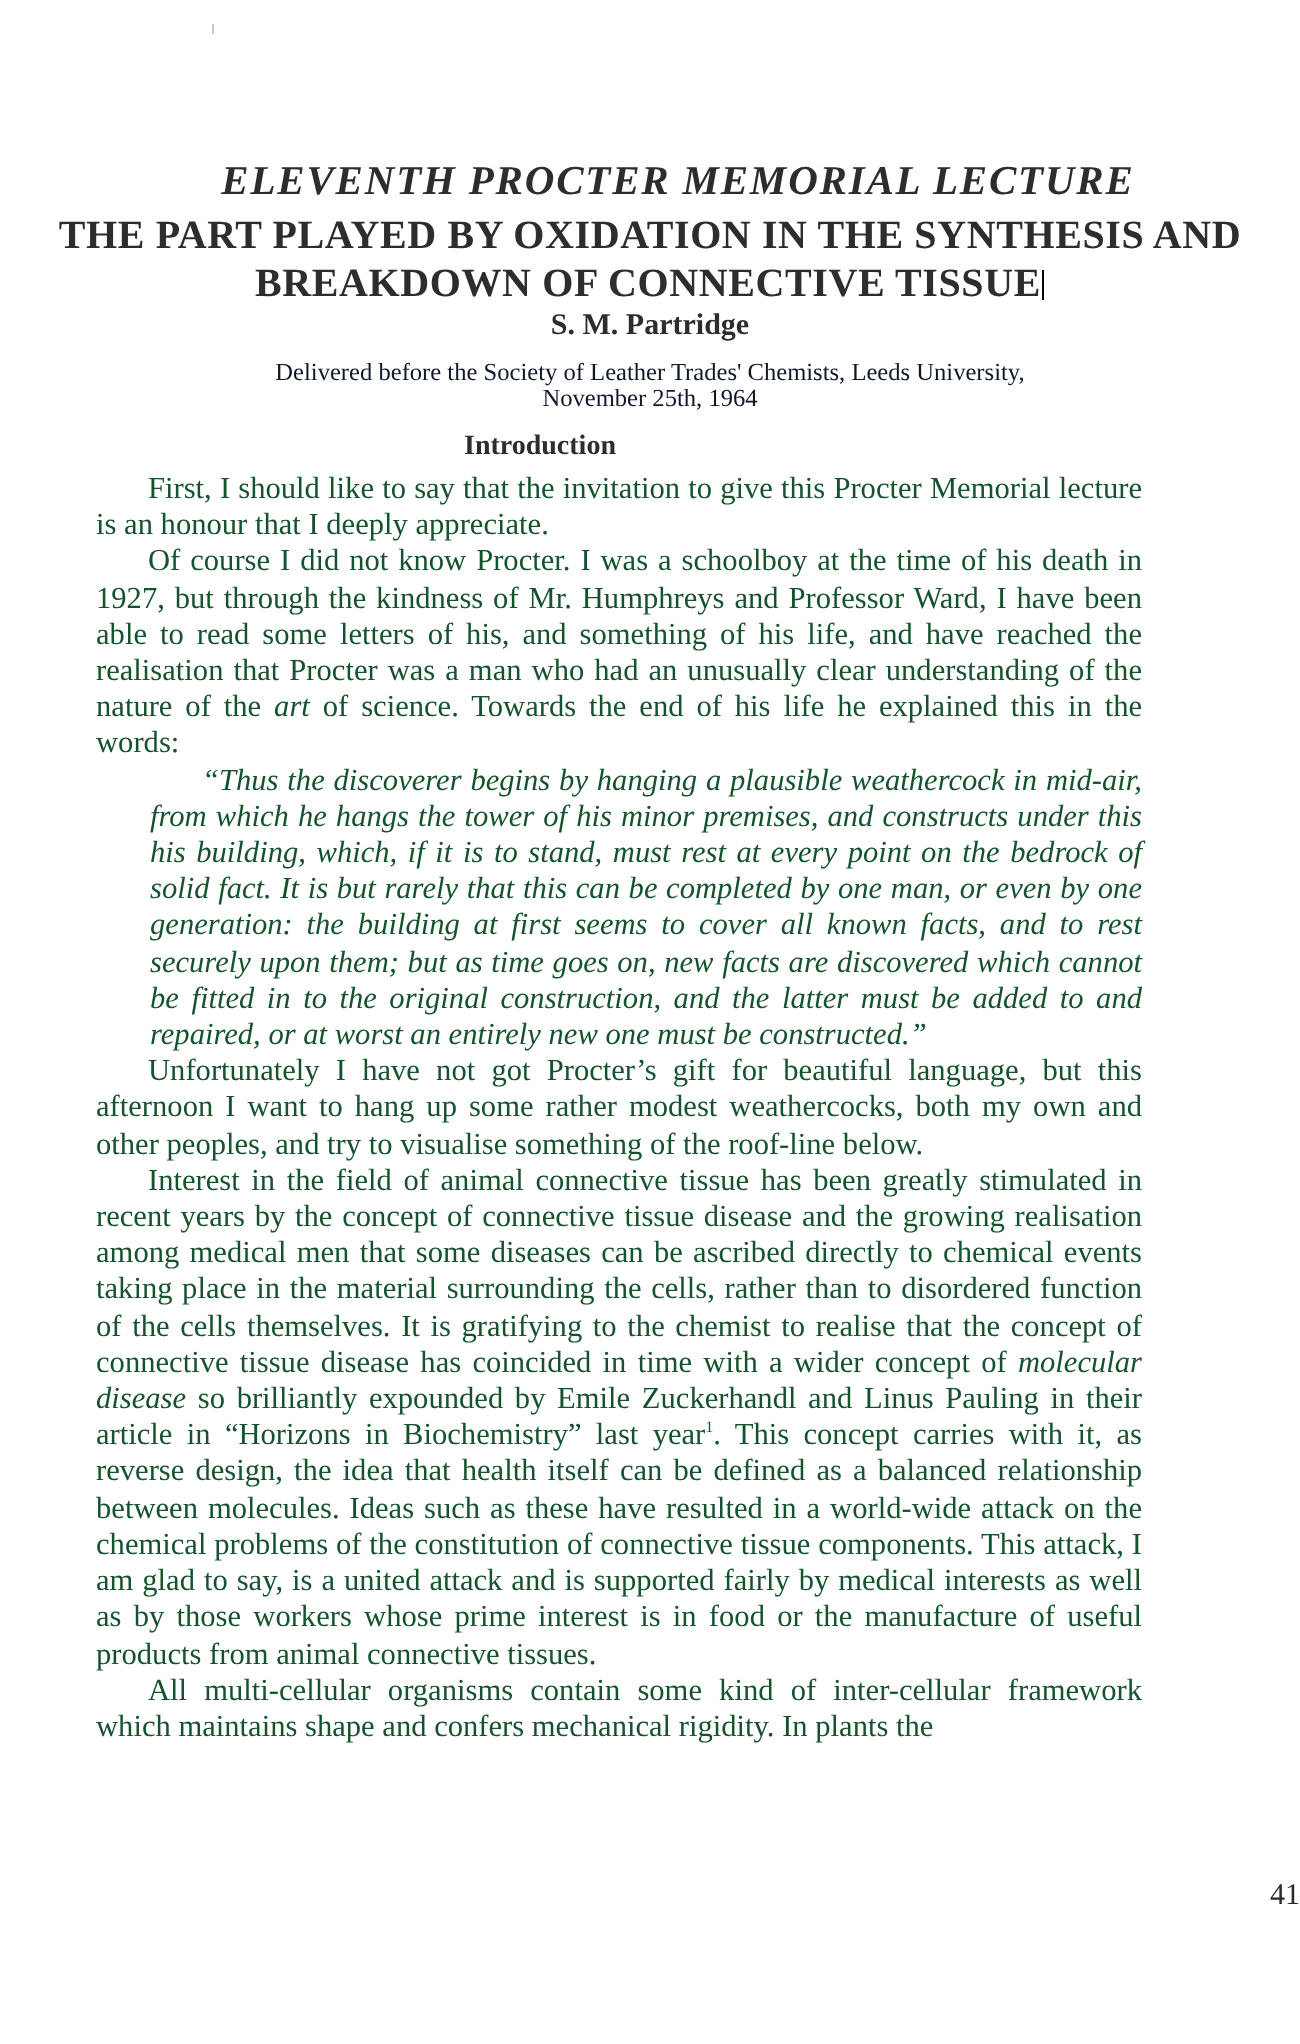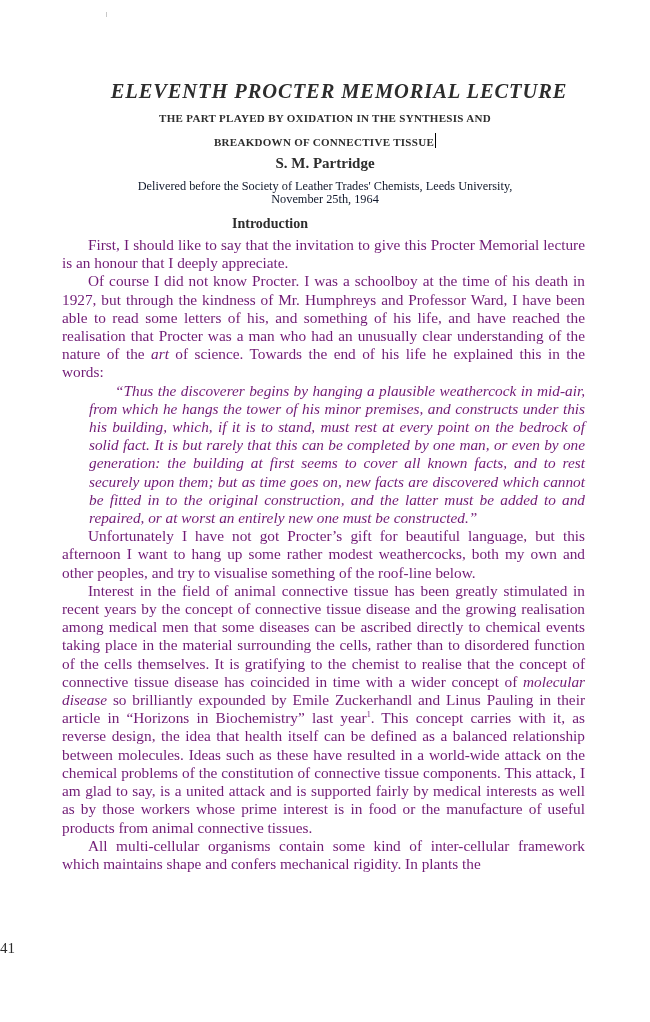--- a/index.html
+++ b/index.html
@@ -2,35 +2,35 @@
 <html><head>
 <meta charset="utf-8">
 <style>
   html, body { margin: 0; padding: 0; background: #ffffff; }
   body { width: 650px; height: 1022px; position: relative; overflow: hidden;
          font-family: "Liberation Serif", "DejaVu Serif", serif; color: #2a2a2a; }
   .speck { position: absolute; left: 106px; top: 12px; width: 1px; height: 5px; background: #c8c8c8; }
   .series-title { position: absolute; left: 14px; width: 650px; top: 80px; text-align: center;
                   font-style: italic; font-weight: bold; font-size: 20.5px; letter-spacing: 0.9px; color: #2d2d2d; }
   .title { position: absolute; left: 0; width: 650px; top: 106px; text-align: center;
-           font-weight: bold; font-size: 11px; line-height: 24px; letter-spacing: 0.3px; color: #2d2d2d; }
+           font-weight: bold; font-size: 20px; line-height: 24px; letter-spacing: 0.3px; color: #2d2d2d; }
   .title .cursor { display: inline-block; width: 1px; height: 15px; background: #000; vertical-align: -2px; margin-left: 1px; }
   .author { position: absolute; left: 0; width: 650px; top: 155px; text-align: center;
             font-weight: bold; font-size: 15px; color: #2d2d2d; }
   .delivered { position: absolute; left: 0; width: 650px; top: 180px; text-align: center;
                font-size: 12.3px; line-height: 13px; color: #0f172a; }
   .section-head { position: absolute; left: 0; width: 540px; top: 216px; text-align: center;
                   font-weight: bold; font-size: 14px; color: #2d2d2d; }
-  .body { position: absolute; left: 62px; top: 236px; width: 523px;
-          font-size: 15.3px; line-height: 18.2px; text-align: justify; color: #701a75; }
+  .body { position: absolute; left: 48px; top: 236px; width: 523px;
+          font-size: 15.3px; line-height: 18.2px; text-align: justify; color: #14532d; }
   .body p { margin: 0; text-indent: 26px; }
   .body p.quote { font-style: italic; margin-left: 27px; text-indent: 26px; }
   .body .em { font-style: italic; }
   .body sup { font-size: 8px; vertical-align: 6px; line-height: 0; }
-  .folio { position: absolute; left: 0; width: 650px; top: 940px; text-align: left;
+  .folio { position: absolute; left: 0; width: 650px; top: 940px; text-align: right;
            font-size: 15px; color: #2a2a2a; }
 </style>
 </head>
 <body>
 
 <div class="speck"></div>
 
 <div class="series-title">ELEVENTH PROCTER MEMORIAL LECTURE</div>
 
 <div class="title">

